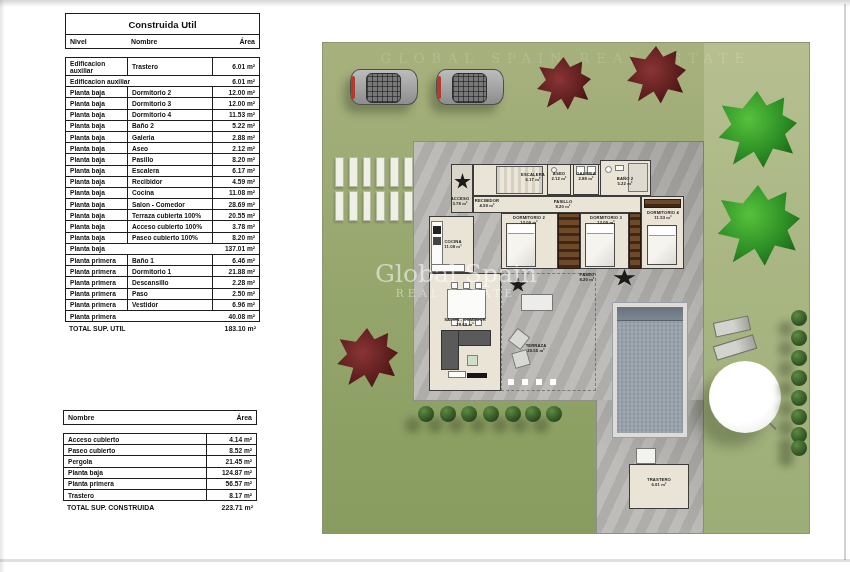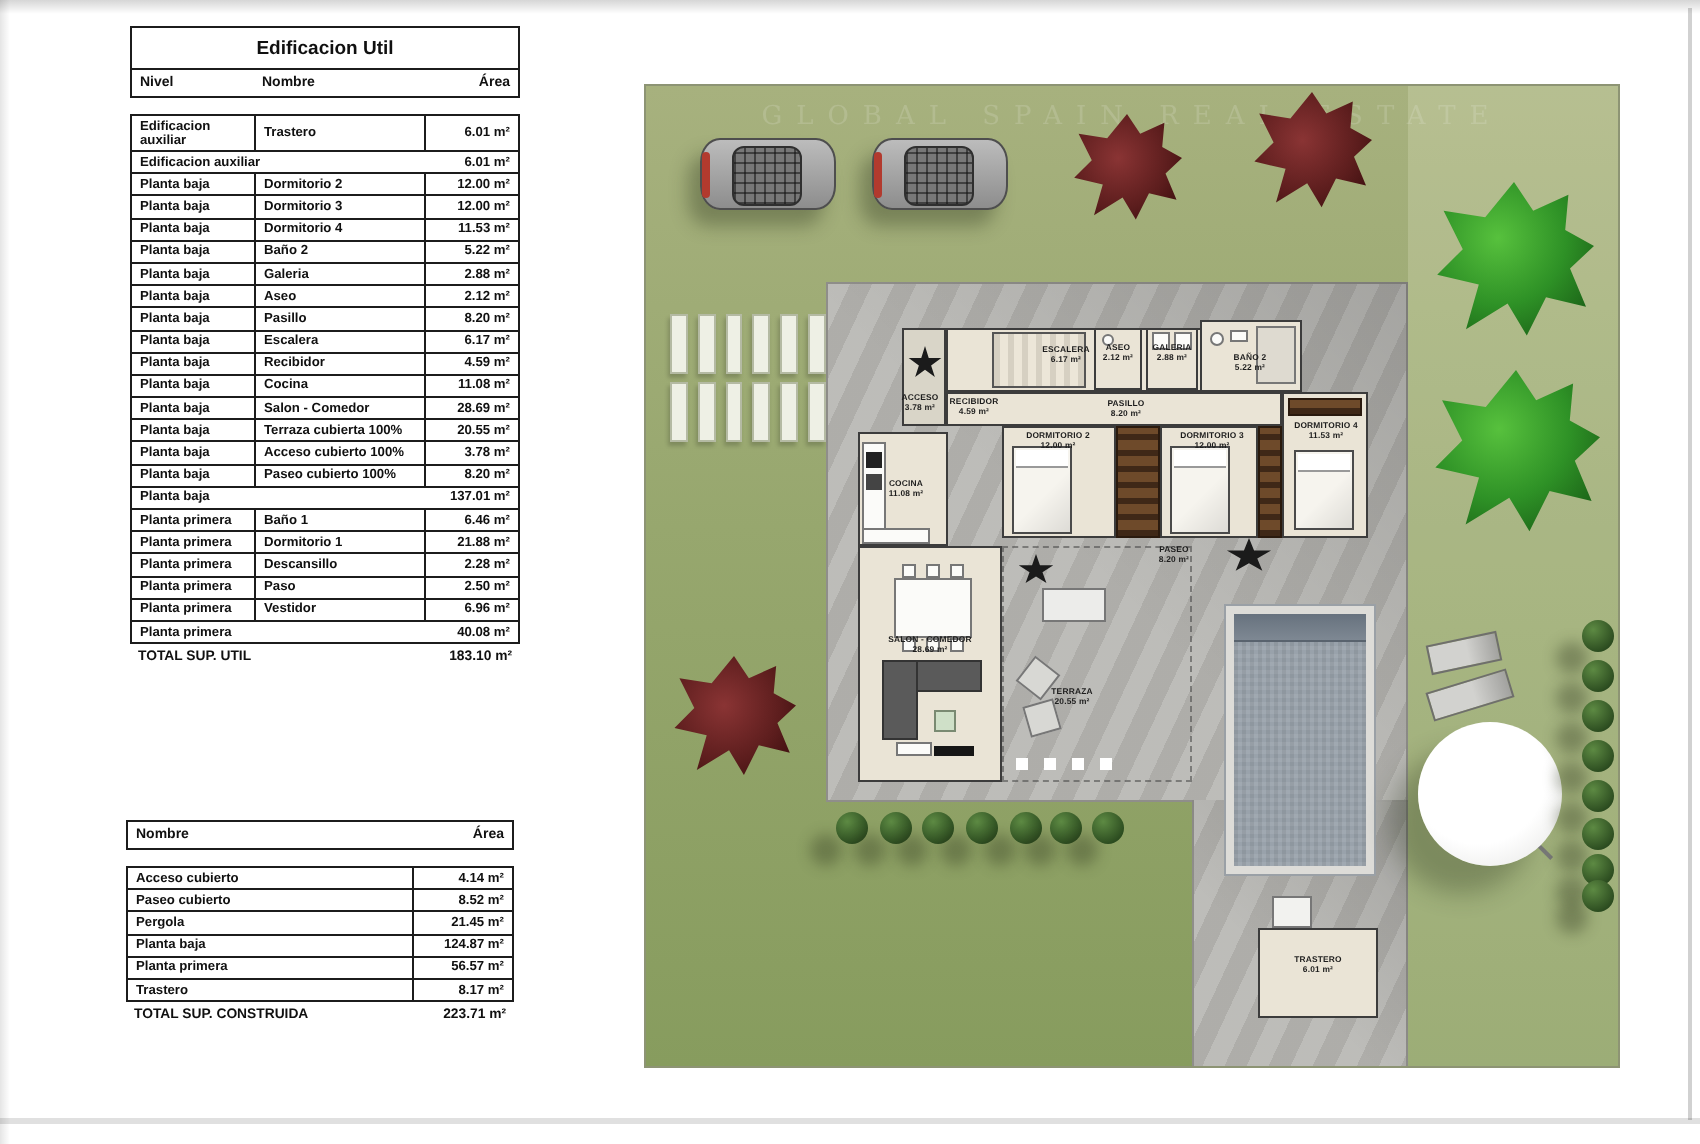--- a/index.html
+++ b/index.html
@@ -108,21 +108,21 @@
 </head>
 <body>
 
 <div class="edge-top"></div>
 <div class="edge-left"></div>
 <div class="edge-right"></div>
 <div class="edge-bottom"></div>
 
 <div class="tbl tbl-util">
   <div class="tbox">
-    <div class="t-title">Edificacion Util</div>
+    <div class="t-title">Construida Util</div>
     <div class="t-hdr gc3">
       <span>Nivel</span>
       <span>Nombre</span>
       <span class="c-a">Área</span>
     </div>
   </div>
   <div class="t-gap"></div>
   <div class="t-rows" id="util-rows">
       <div class="trow r3">
         <span class="">Edificacion auxiliar</span>
@@ -424,13 +424,17 @@
 11.08 m²</div>
   <div class="abs lbl" style="left:115px;top:274px;width:54px;">SALON - COMEDOR
 28.69 m²</div>
   <div class="abs lbl" style="left:193px;top:300px;width:40px;">TERRAZA
 20.55 m²</div>
   <div class="abs lbl" style="left:247px;top:229px;width:34px;">PASEO
 8.20 m²</div>
   <div class="abs lbl" style="left:308px;top:434px;width:56px;">TRASTERO
 6.01 m²</div>
 
+  <div class="abs wm">
+    <div class="wm-main">Global Spain</div>
+    <div class="wm-sub">REAL ESTATE</div>
+  </div>
 </div>
 
 </body></html>

